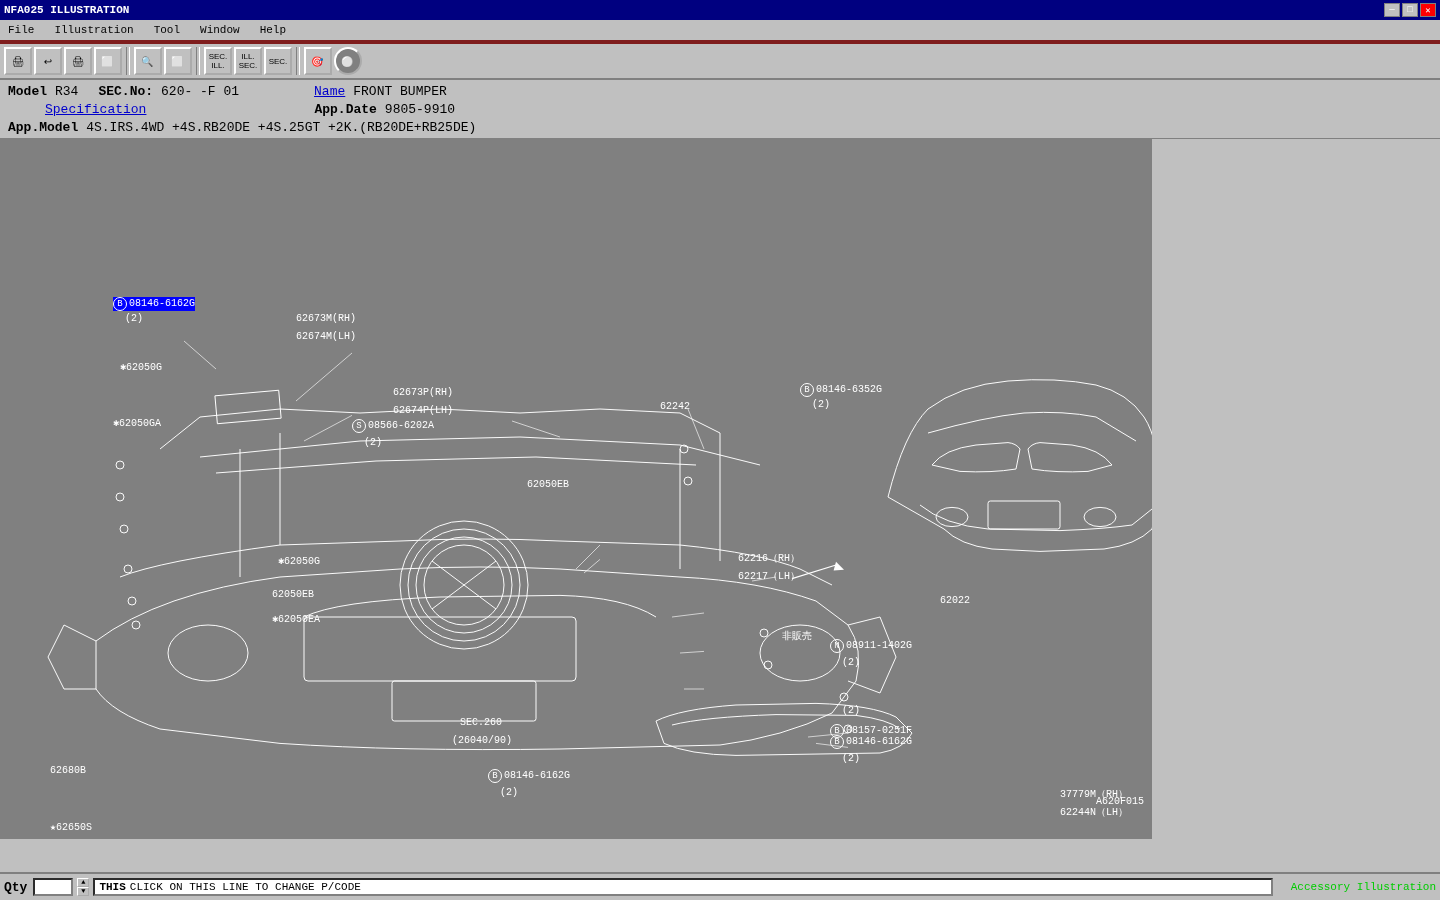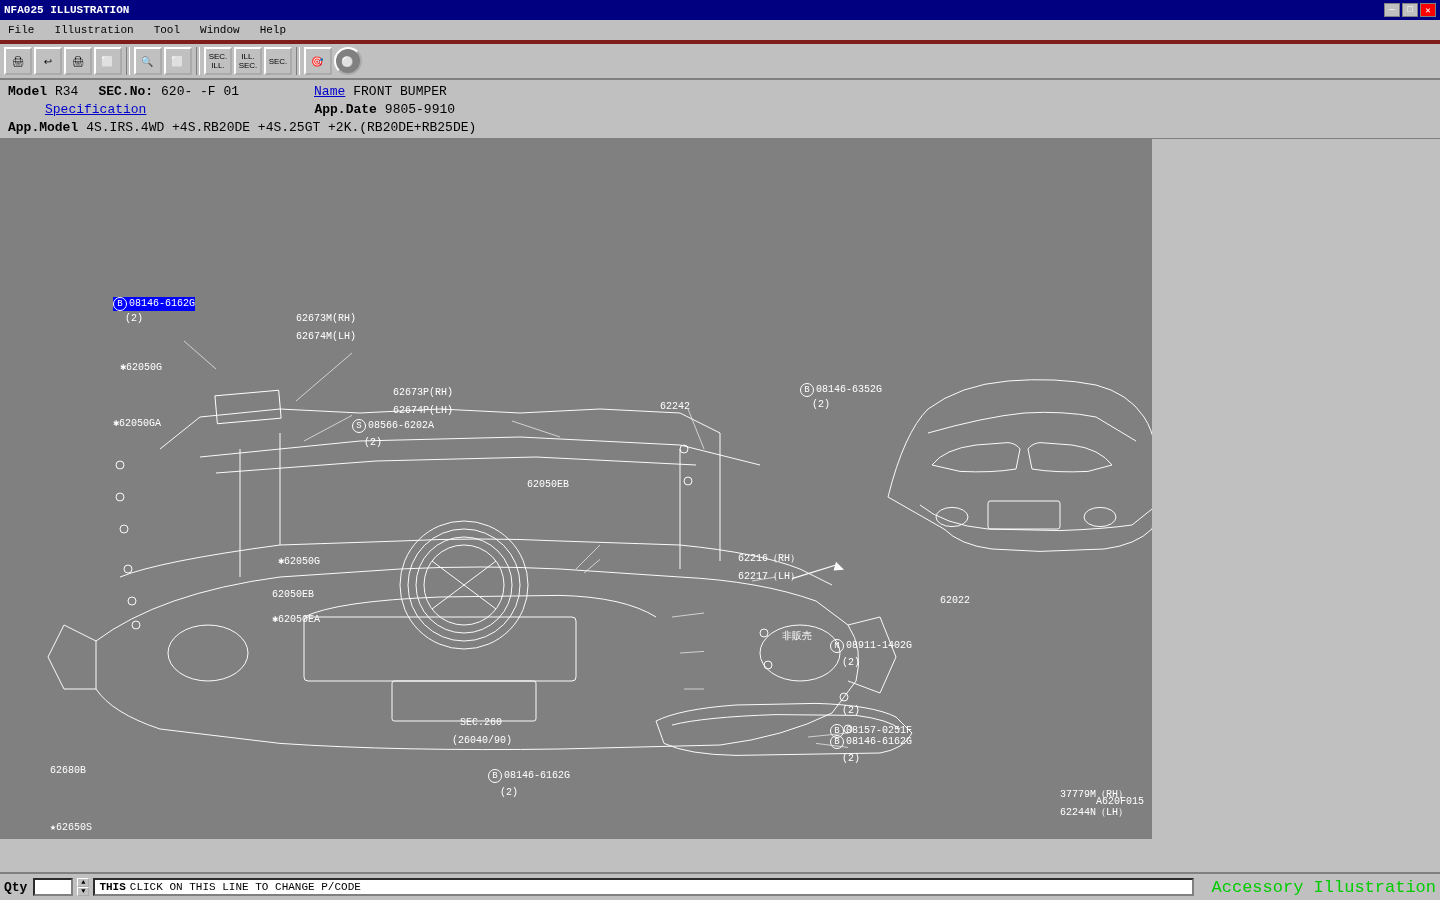--- a/index.html
+++ b/index.html
@@ -163,21 +163,21 @@
       flex: 1;
       height: 18px;
       border: 2px inset #808080;
       background: white;
       padding: 1px 4px;
       font-size: 11px;
       display: flex; align-items: center;
     }
     #status-right {
       color: #00cc00;
-      font-size: 17px;
+      font-size: 11px;
       margin-left: 14px;
     }
 
     
     #illus-num {
       position: absolute;
       bottom: 32px;
       right: 8px;
       color: white;
       font-size: 10px;

